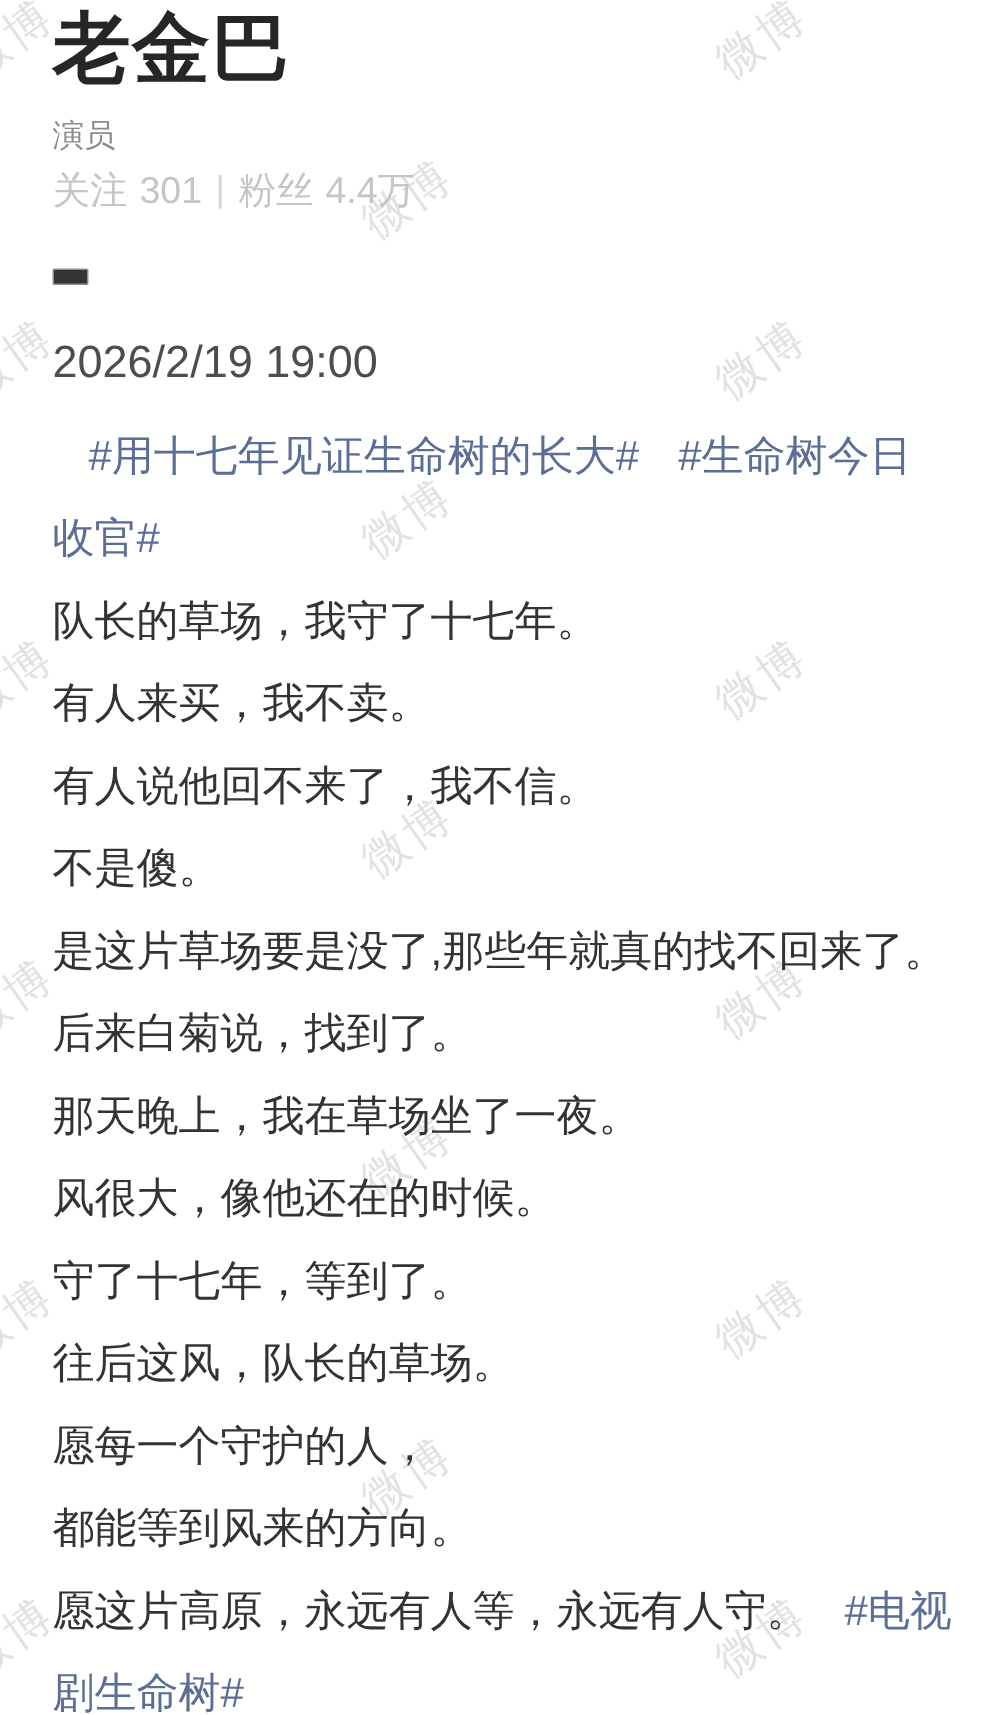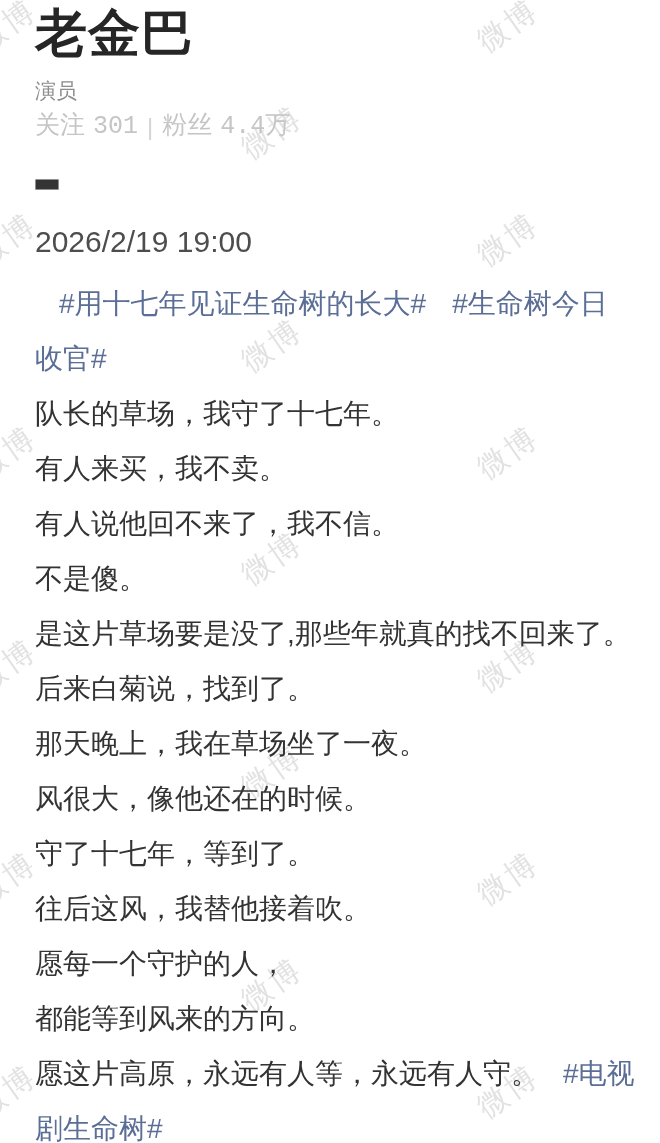--- a/index.html
+++ b/index.html
@@ -40,21 +40,21 @@
   .stats {
     margin-top: 12px;
     display: flex;
     align-items: center;
     gap: 9px;
     font-size: 25px;
     line-height: 26px;
     color: var(--muted-color, #c5c5c5);
   }
   .stats .sep { color: #d4d4d4; font-size: 24px; }
-  .stat-group { display: flex; align-items: center; gap: 8px; font-family: Liberation Mono, monospace; }
+  .stat-group { display: flex; align-items: center; gap: 8px; }
   .dash {
     margin-top: 39px;
     width: 24px;
     height: 11px;
     background: #343434;
     border: 1px solid #8f8f8f;
     border-radius: 1px;
     box-sizing: border-box;
   }
   .timestamp {
@@ -132,21 +132,21 @@
       </p>
       <p>队长的草场，我守了十七年。</p>
       <p>有人来买，我不卖。</p>
       <p>有人说他回不来了，我不信。</p>
       <p>不是傻。</p>
       <p>是这片草场要是没了,那些年就真的找不回来了。</p>
       <p>后来白菊说，找到了。</p>
       <p>那天晚上，我在草场坐了一夜。</p>
       <p>风很大，像他还在的时候。</p>
       <p>守了十七年，等到了。</p>
-      <p>往后这风，我替他接着吹。</p>
+      <p>往后这风，队长的草场。</p>
       <p>愿每一个守护的人，</p>
       <p>都能等到风来的方向。</p>
       <p>
         <span>愿这片高原，永远有人等，永远有人守。</span><a class="tag">#电视剧生命树#</a>
       </p>
     </div>
   </div>
 </div>
 
 </body></html>

